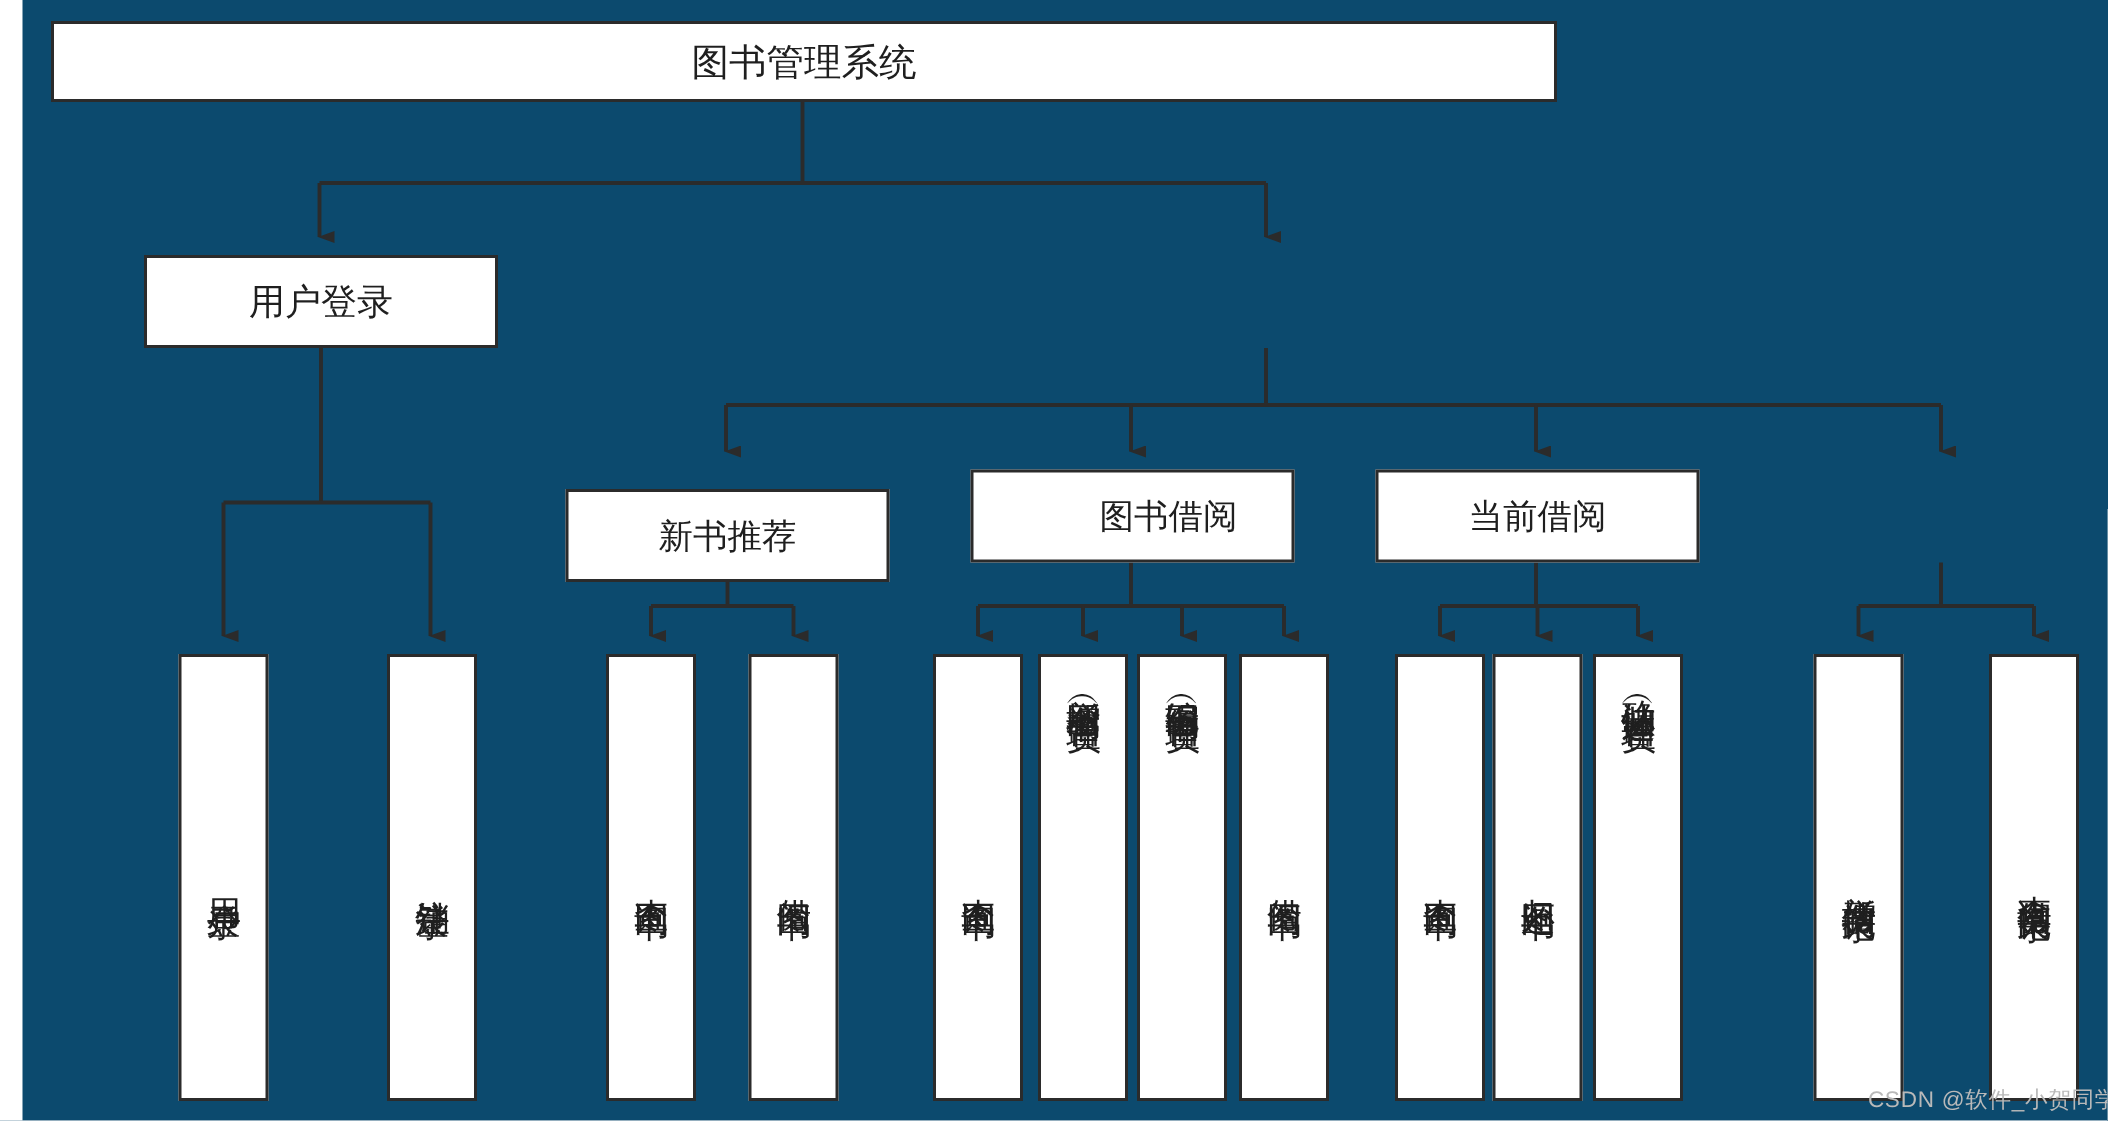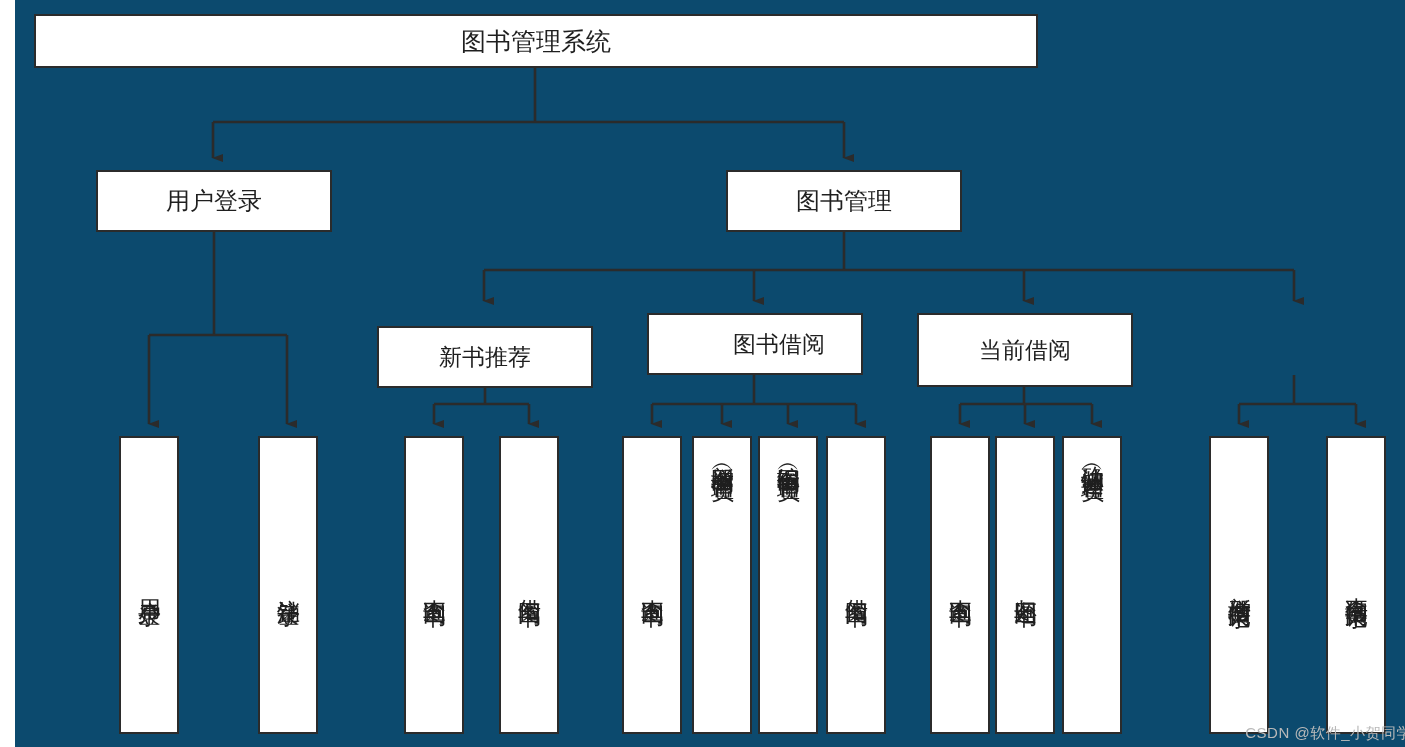--- a/index.html
+++ b/index.html
@@ -129,31 +129,28 @@
     </g>
   </svg>
 
   <div class="node root" style="left:19px; top:14px; width:1004px; height:54px;">
     <span>图书管理系统</span>
   </div>
 
   <div class="node level2" style="left:81px; top:170px; width:236px; height:62px;">
     <span>用户登录</span>
   </div>
-  <div class="node level2" style="left:711px; top:170px; width:236px; height:62px;">
-    <span>图书管理</span>
-  </div>
 
   <div class="node level3" style="left:362px; top:326px; width:216px; height:62px;">
     <span>新书推荐</span>
   </div>
   <div class="node level3" style="left:632px; top:313px; width:216px; height:62px;padding-left:48px;">
     <span>图书借阅</span>
   </div>
-  <div class="node level3" style="left:902px; top:313px; width:216px; height:74px;">
+  <div class="node level3" style="left:902px; top:313px; width:216px; height:62px;">
     <span>当前借阅</span>
   </div>
 
   <div class="node leaf center" style="left:104px; top:436px; width:60px; height:298px;">
     <span class="vtext">用户登录</span>
   </div>
   <div class="node leaf center" style="left:243px; top:436px; width:60px; height:298px;">
     <span class="vtext">注销登录</span>
   </div>
 

